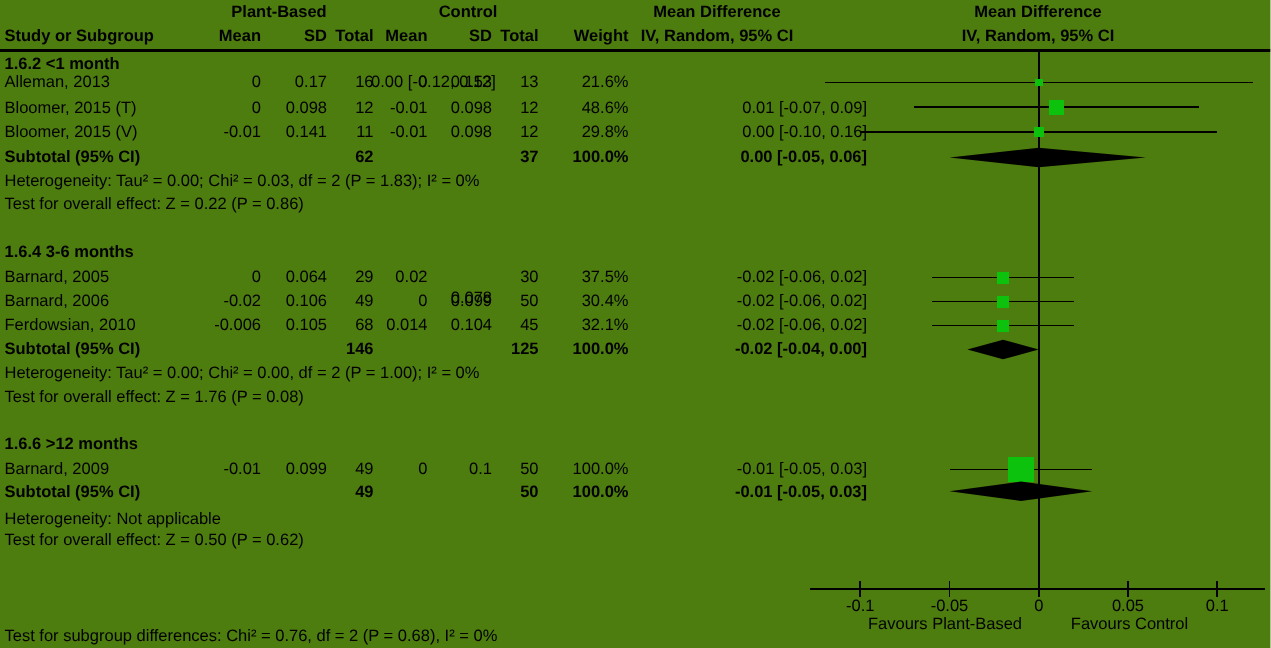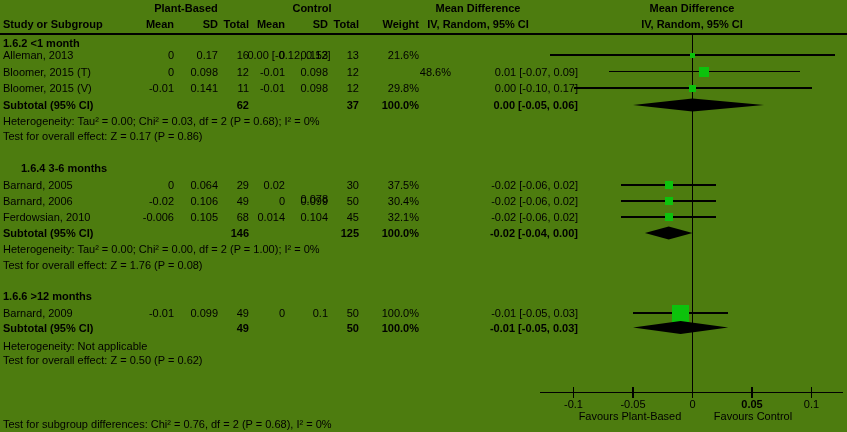--- a/index.html
+++ b/index.html
@@ -54,21 +54,21 @@
     <div class="t b ctr" style="left:692px;top:1px">Mean Difference</div>
     <div class="t b ctr" style="left:692px;top:17px">IV, Random, 95% CI</div>
 
     <div class="t ctr" style="left:630px;top:409px">Favours Plant-Based</div>
     <div class="t ctr" style="left:753px;top:409px">Favours Control</div>
 
     <div class="t" style="left:3px;top:417px">Test for subgroup differences: Chi² = 0.76, df = 2 (P = 0.68), I² = 0%</div>
   <div class="t ctr" style="top: 397px; left: 573.5px;">-0.1</div>
       <div class="t ctr" style="top: 397px; left: 633px;">-0.05</div>
       <div class="t ctr" style="top: 397px; left: 692.5px;">0</div>
-      <div class="t ctr" style="top: 397px; left: 752px; font-weight: bold;">0.05</div>
+      <div class="t ctr" style="top: 397px; left: 752px;">0.05</div>
       <div class="t ctr" style="top: 397px; left: 811.5px;">0.1</div>
       <div class="t b" style="top: 17px; left: 3px;">Study or Subgroup</div>
       <div class="t b ra" style="top: 17px; width: 174px;">Mean</div>
       <div class="t b ra" style="top: 17px; width: 218px;">SD</div>
       <div class="t b ra" style="top: 17px; width: 249px;">Total</div>
       <div class="t b ra" style="top: 17px; width: 285px;">Mean</div>
       <div class="t b ra" style="top: 17px; width: 328px;">SD</div>
       <div class="t b ra" style="top: 17px; width: 359px;">Total</div>
       <div class="t b ra" style="top: 17px; width: 419px;">Weight</div>
       <div class="t b" style="top: 36px; left: 3px;">1.6.2 &lt;1 month</div>
@@ -81,39 +81,39 @@
       <div class="t ra" style="top: 48px; width: 359px;">13</div>
       <div class="t ra" style="top: 48px; width: 419px;">21.6%</div>
       <div class="t ra" style="top: 48px; width: 578px; text-align: center;">0.00 [-0.12, 0.12]</div>
       <div class="t" style="top: 64.5px; left: 3px;">Bloomer, 2015 (T)</div>
       <div class="t ra" style="top: 64.5px; width: 174px;">0</div>
       <div class="t ra" style="top: 64.5px; width: 218px;">0.098</div>
       <div class="t ra" style="top: 64.5px; width: 249px;">12</div>
       <div class="t ra" style="top: 64.5px; width: 285px;">-0.01</div>
       <div class="t ra" style="top: 64.5px; width: 328px;">0.098</div>
       <div class="t ra" style="top: 64.5px; width: 359px;">12</div>
-      <div class="t ra" style="top: 64.5px; width: 419px; margin-left: 32px;">48.6%</div>
+      <div class="t ra" style="top: 64.5px; width: 419px;">48.6%</div>
       <div class="t ra" style="top: 64.5px; width: 578px;">0.01 [-0.07, 0.09]</div>
       <div class="t" style="top: 81px; left: 3px;">Bloomer, 2015 (V)</div>
       <div class="t ra" style="top: 81px; width: 174px;">-0.01</div>
       <div class="t ra" style="top: 81px; width: 218px;">0.141</div>
       <div class="t ra" style="top: 81px; width: 249px;">11</div>
       <div class="t ra" style="top: 81px; width: 285px;">-0.01</div>
       <div class="t ra" style="top: 81px; width: 328px;">0.098</div>
       <div class="t ra" style="top: 81px; width: 359px;">12</div>
       <div class="t ra" style="top: 81px; width: 419px;">29.8%</div>
-      <div class="t ra" style="top: 81px; width: 578px;">0.00 [-0.10, 0.17]</div>
+      <div class="t ra" style="top: 81px; width: 578px;">0.00 [-0.10, 0.16]</div>
       <div class="t b" style="top: 98px; left: 3px;">Subtotal (95% CI)</div>
       <div class="t b ra" style="top: 98px; width: 249px;">62</div>
       <div class="t b ra" style="top: 98px; width: 359px;">37</div>
       <div class="t b ra" style="top: 98px; width: 419px;">100.0%</div>
       <div class="t b ra" style="top: 98px; width: 578px;">0.00 [-0.05, 0.06]</div>
-      <div class="t" style="top: 113.5px; left: 3px;">Heterogeneity: Tau² = 0.00; Chi² = 0.03, df = 2 (P = 0.68); I² = 0%</div>
-      <div class="t" style="top: 129px; left: 3px;">Test for overall effect: Z = 0.17 (P = 0.86)</div>
-      <div class="t b" style="top: 160.5px; left: 21px;">1.6.4 3-6 months</div>
+      <div class="t" style="top: 113.5px; left: 3px;">Heterogeneity: Tau² = 0.00; Chi² = 0.03, df = 2 (P = 1.83); I² = 0%</div>
+      <div class="t" style="top: 129px; left: 3px;">Test for overall effect: Z = 0.22 (P = 0.86)</div>
+      <div class="t b" style="top: 160.5px; left: 3px;">1.6.4 3-6 months</div>
       <div class="t" style="top: 178px; left: 3px;">Barnard, 2005</div>
       <div class="t ra" style="top: 178px; width: 174px;">0</div>
       <div class="t ra" style="top: 178px; width: 218px;">0.064</div>
       <div class="t ra" style="top: 178px; width: 249px;">29</div>
       <div class="t ra" style="top: 178px; width: 285px;">0.02</div>
       <div class="t ra" style="top: 192px; width: 328px;">0.078</div>
       <div class="t ra" style="top: 178px; width: 359px;">30</div>
       <div class="t ra" style="top: 178px; width: 419px;">37.5%</div>
       <div class="t ra" style="top: 178px; width: 578px;">-0.02 [-0.06, 0.02]</div>
       <div class="t" style="top: 194px; left: 3px;">Barnard, 2006</div>

